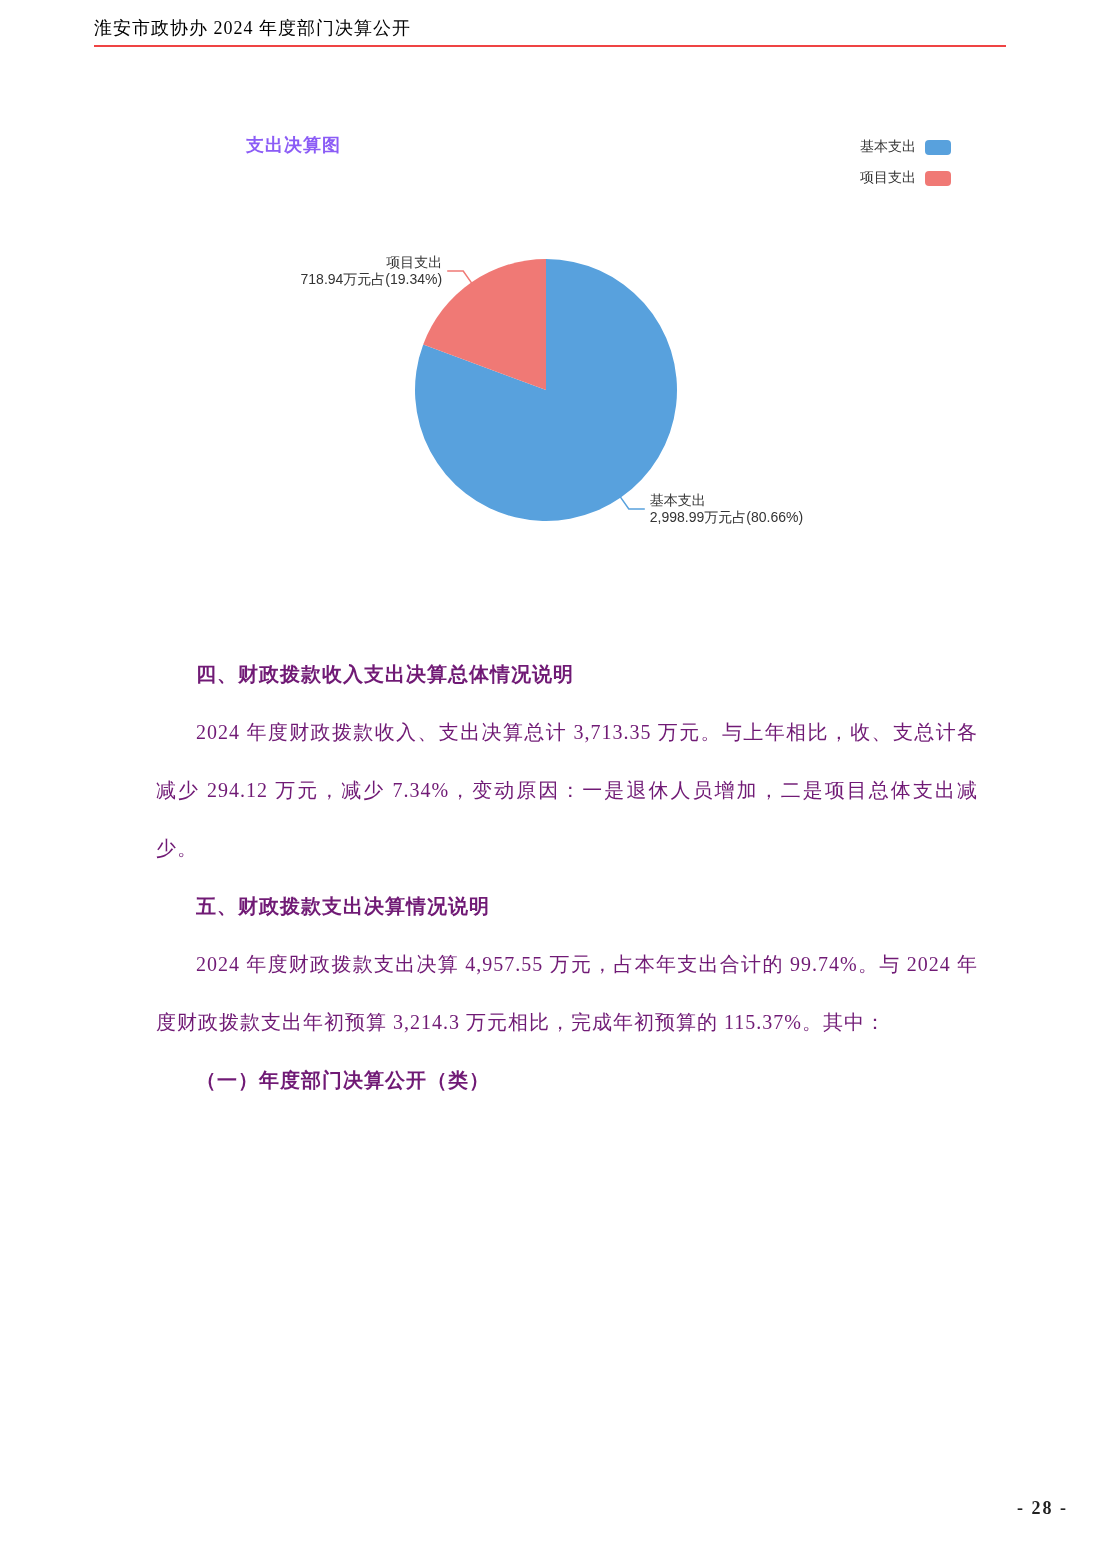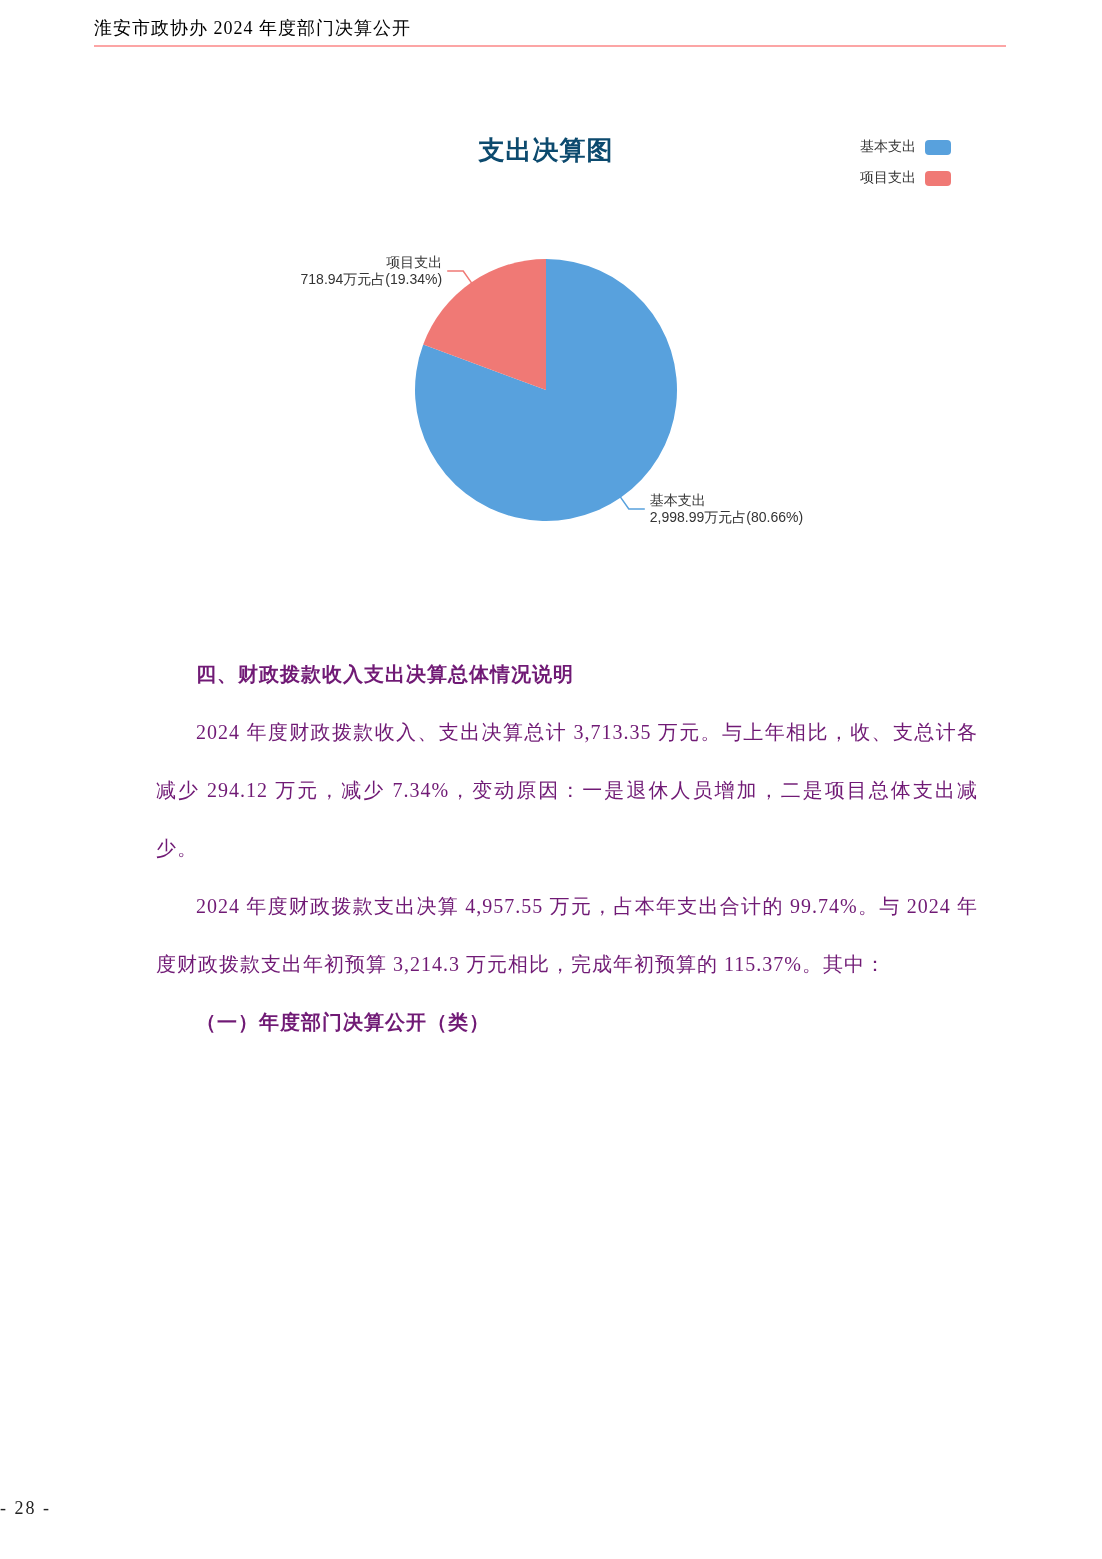--- a/index.html
+++ b/index.html
@@ -13,39 +13,38 @@
     font-family: "Liberation Serif", "DejaVu Serif", serif;
   }
 
   
   .page-header {
     position: absolute;
     left: 94px;
     right: 96px;
     top: 16px;
     padding-bottom: 5px;
-    border-bottom: 2px solid #fca5a5;
+    border-bottom: 2px solid #ef4444;
     font-size: 18px;
     letter-spacing: 1px;
     color: #000;
     font-family: "Liberation Serif", "DejaVu Serif", serif;
   }
 
   
   .chart-wrap { position: absolute; left: 0; top: 0; width: 1102px; height: 580px; }
   .chart-title {
     position: absolute;
     left: 246px;
     top: 133px;
     width: 600px;
-    text-align: center;
     font-family: "Liberation Sans", "DejaVu Sans", sans-serif;
-    font-size: 26px;
+    font-size: 18px;
     font-weight: bold;
-    color: #0c4a6e;
+    color: #8b5cf6;
     letter-spacing: 1px;
   }
   .legend {
     position: absolute;
     left: 860px;
     top: 138px;
     display: flex;
     flex-direction: column;
     gap: 13px;
     align-items: flex-end;
@@ -83,24 +82,25 @@
   .doc .para {
     text-indent: 2em;
   }
 
   
   .page-footer {
     position: absolute;
     left: 0;
     width: 1068px;
     top: 1498px;
-    text-align: left;
+    text-align: right;
     font-size: 18px;
     color: #222;
     letter-spacing: 2px;
+    font-weight: bold;
   }
 </style>
 </head>
 <body>
 
 <div class="page">
 
   <header class="page-header">
     <span>淮安市政协办 2024 年度部门决算公开</span>
   </header>
@@ -125,20 +125,21 @@
         <path d="M 276 150 L 153.20 104.39 A 131 131 0 0 1 276.00 19.00 Z" fill="#F07975"></path>
         <polyline points="202.4,44.1 193.2,31.0 177.2,31.0" fill="none" stroke="#F07975" stroke-width="1.5"></polyline>
         <text x="172.2" y="27.0" text-anchor="end" class="pie-label">项目支出</text>
         <text x="172.2" y="44.0" text-anchor="end" class="pie-label">718.94万元占(19.34%)</text>
       </svg>
   </section>
 
   <main class="doc" id="doc">
       <div class="heading">四、财政拨款收入支出决算总体情况说明</div>
       <div class="para">2024 年度财政拨款收入、支出决算总计 3,713.35 万元。与上年相比，收、支总计各减少 294.12 万元，减少 7.34%，变动原因：一是退休人员增加，二是项目总体支出减少。</div>
+      <div class="heading">五、财政拨款支出决算情况说明</div>
       <div class="para">2024 年度财政拨款支出决算 4,957.55 万元，占本年支出合计的 99.74%。与 2024 年度财政拨款支出年初预算 3,214.3 万元相比，完成年初预算的 115.37%。其中：</div>
       <div class="heading">（一）年度部门决算公开（类）</div>
     </main>
 
   <footer class="page-footer">
     <span>- 28 -</span>
   </footer>
 
 </div>
 

